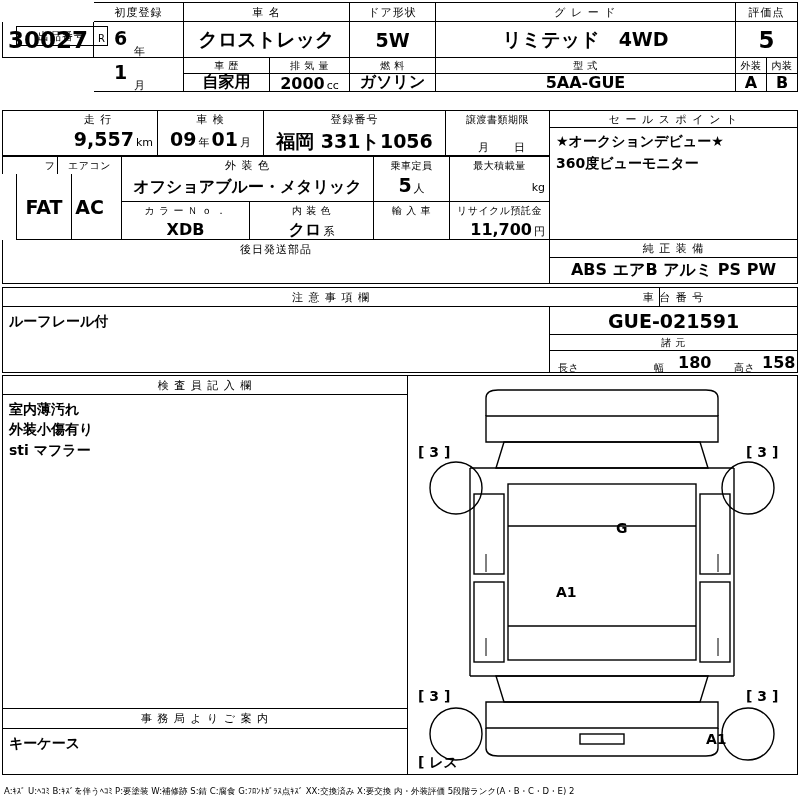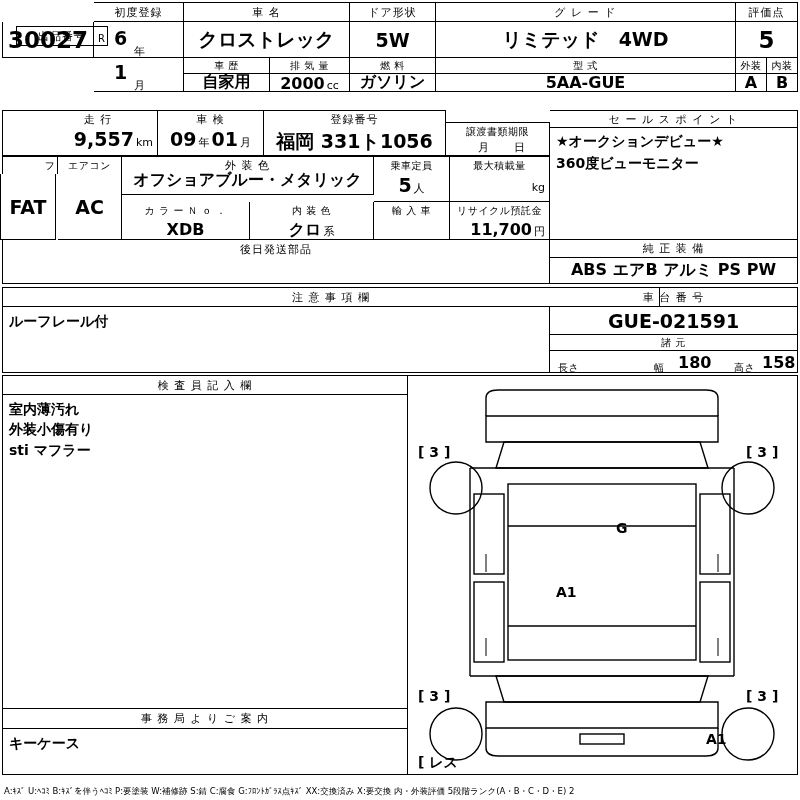--- a/index.html
+++ b/index.html
@@ -225,21 +225,21 @@
     </div>
   </div>
 
   <div class="bx ctr" style="left:264px; top:110px; width:182px; height:18px; border-left:none; border-bottom:none;">
     <span class="lbl">登録番号</span>
   </div>
   <div class="bx ctr" style="left:264px; top:128px; width:182px; height:28px; border-left:none; border-top:none;">
     <span class="val">福岡 331ト1056</span>
   </div>
 
-  <div class="bx ctr" style="left:446px; top:110px; width:104px; height:18px; border-left:none; border-bottom:none;margin-top:12px;">
+  <div class="bx ctr" style="left:446px; top:110px; width:104px; height:18px; border-left:none; border-bottom:none;">
     <span class="lbl-sm">譲渡書類期限</span>
   </div>
   <div class="bx" style="left:446px; top:128px; width:104px; height:28px; border-left:none; border-top:none;">
     <div style="position:absolute; left:32px; top:8px;">
       <span class="unit">月</span>
     </div>
     <div style="position:absolute; left:68px; top:8px;">
       <span class="unit">日</span>
     </div>
   </div>
@@ -253,31 +253,31 @@
       <div>360度ビューモニター</div>
     </div>
   </div>
 
   <div class="bx ctr" style="left:2px; top:156px; width:56px; height:18px; border-bottom:none;padding-left:40px;">
     <span class="lbl-sm">シフト</span>
   </div>
   <div class="bx ctr" style="left:58px; top:156px; width:64px; height:18px; border-left:none; border-bottom:none;">
     <span class="lbl-sm">エアコン</span>
   </div>
-  <div class="bx ctr" style="left:0; top:174px; width:56px; height:66px; border-top:none;">
+  <div class="bx ctr" style="left:16px; top:174px; width:56px; height:66px; border-top:none;">
     <span class="val">FAT</span>
   </div>
   <div class="bx ctr" style="left:58px; top:174px; width:64px; height:66px; border-left:none; border-top:none;">
     <span class="val">AC</span>
   </div>
 
   <div class="bx ctr" style="left:122px; top:156px; width:252px; height:18px; border-left:none; border-bottom:none;">
     <span class="lbl">外 装 色</span>
   </div>
-  <div class="bx ctr" style="left:122px; top:167px; width:252px; height:28px; border-left:none; border-top:none;">
+  <div class="bx ctr" style="left:122px; top:174px; width:252px; height:28px; border-left:none; border-top:none;">
     <span class="val-md">オフショアブルー・メタリック</span>
   </div>
 
   <div class="bx ctr" style="left:374px; top:156px; width:76px; height:18px; border-left:none; border-bottom:none;">
     <span class="lbl-sm">乗車定員</span>
   </div>
   <div class="bx" style="left:374px; top:174px; width:76px; height:28px; border-left:none; border-top:none;">
     <div class="mixed" style="height:100%;">
       <span class="val">5</span>
       <span class="unit">人</span>

